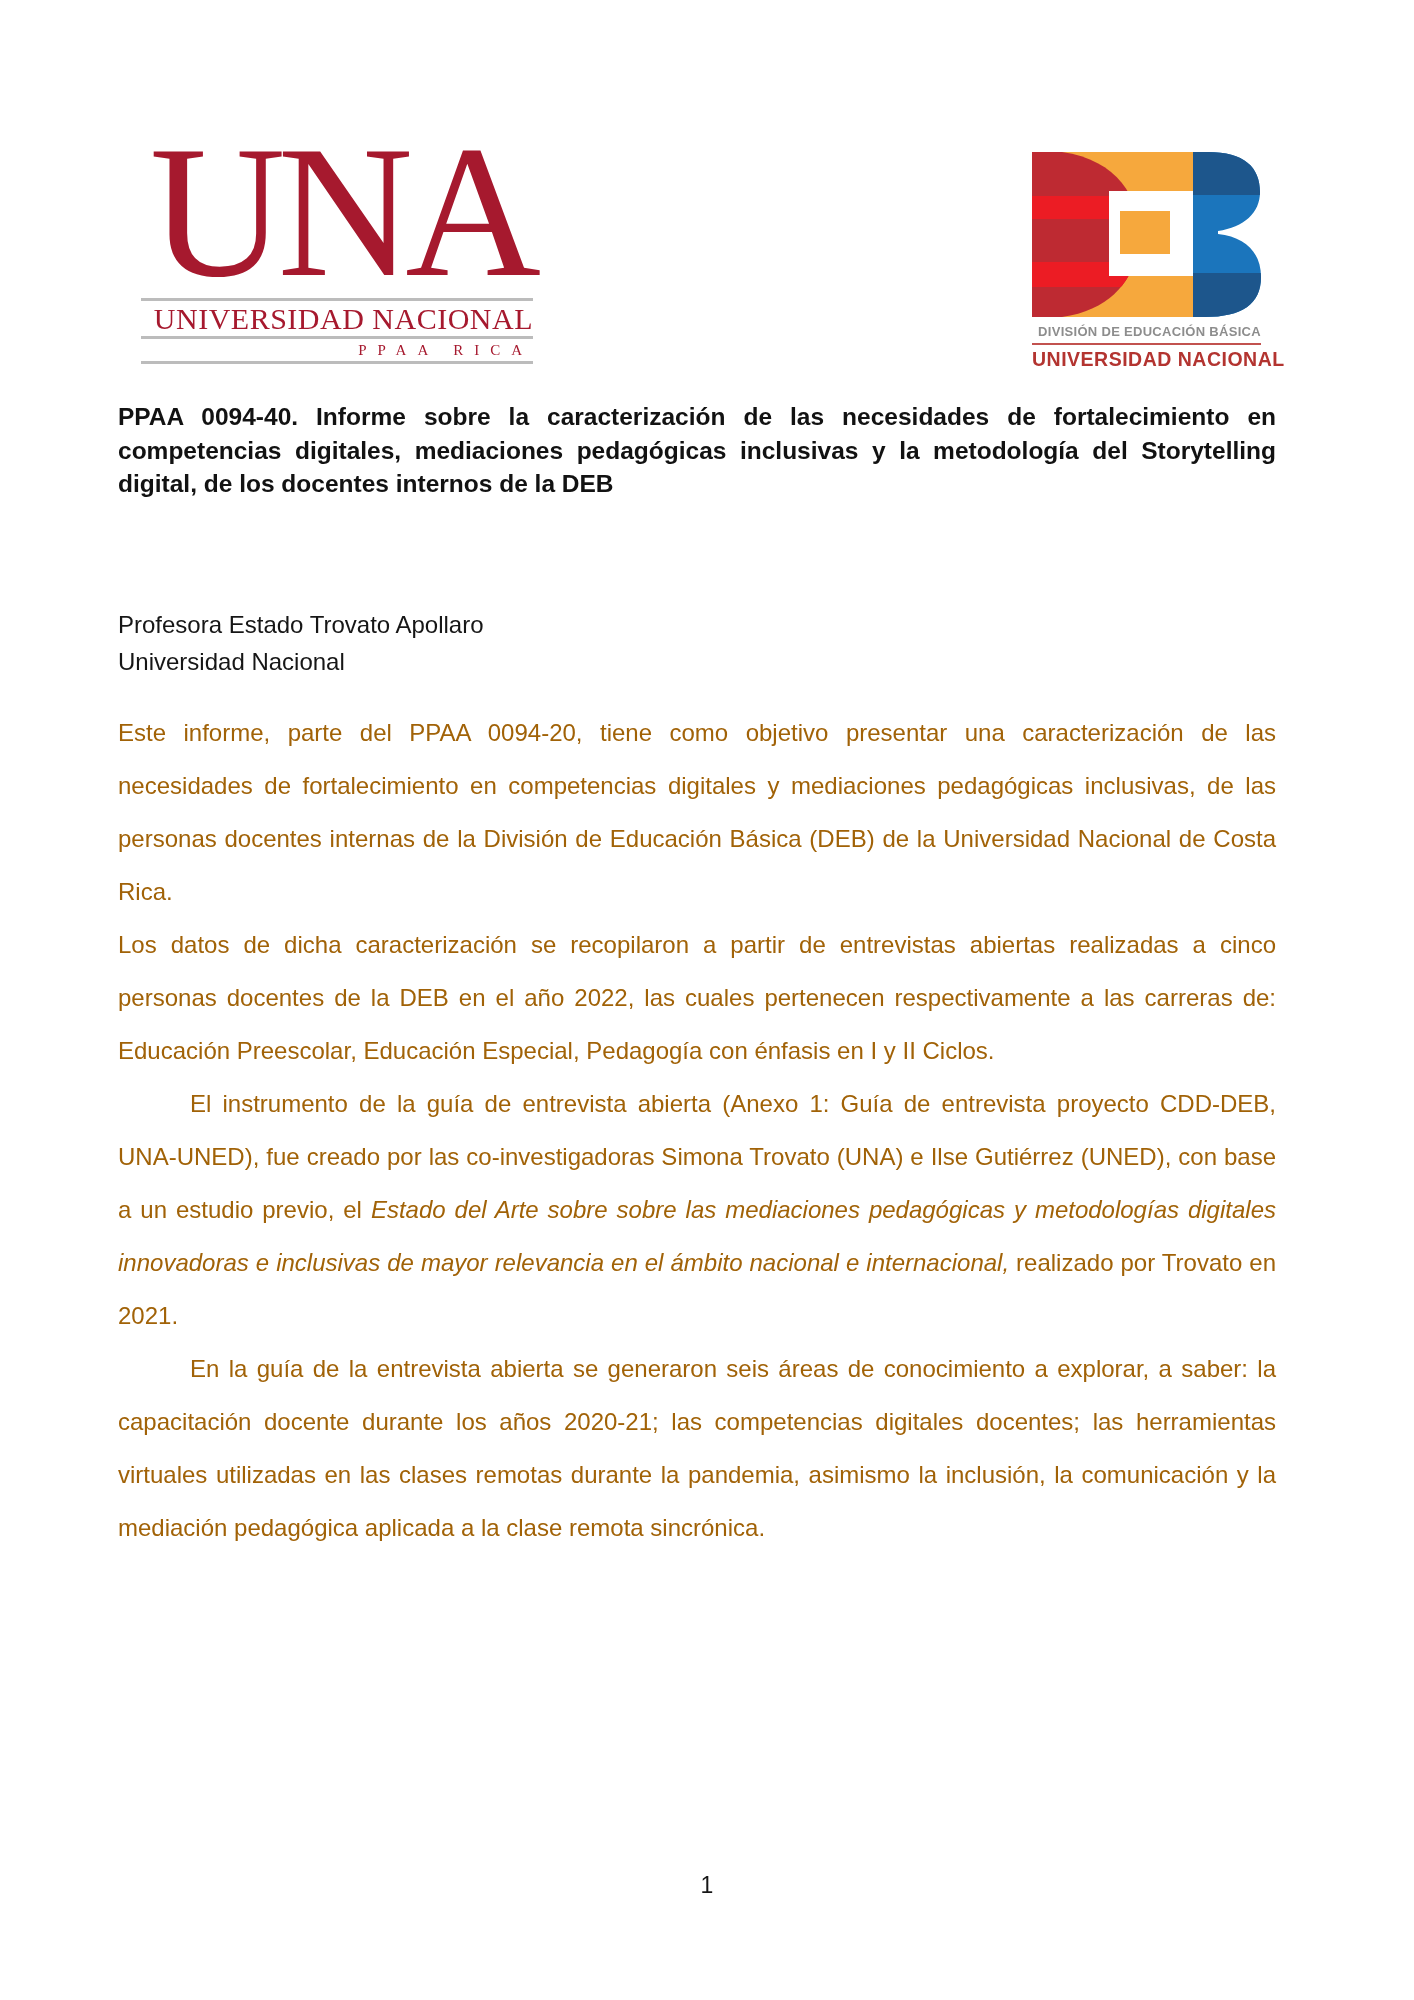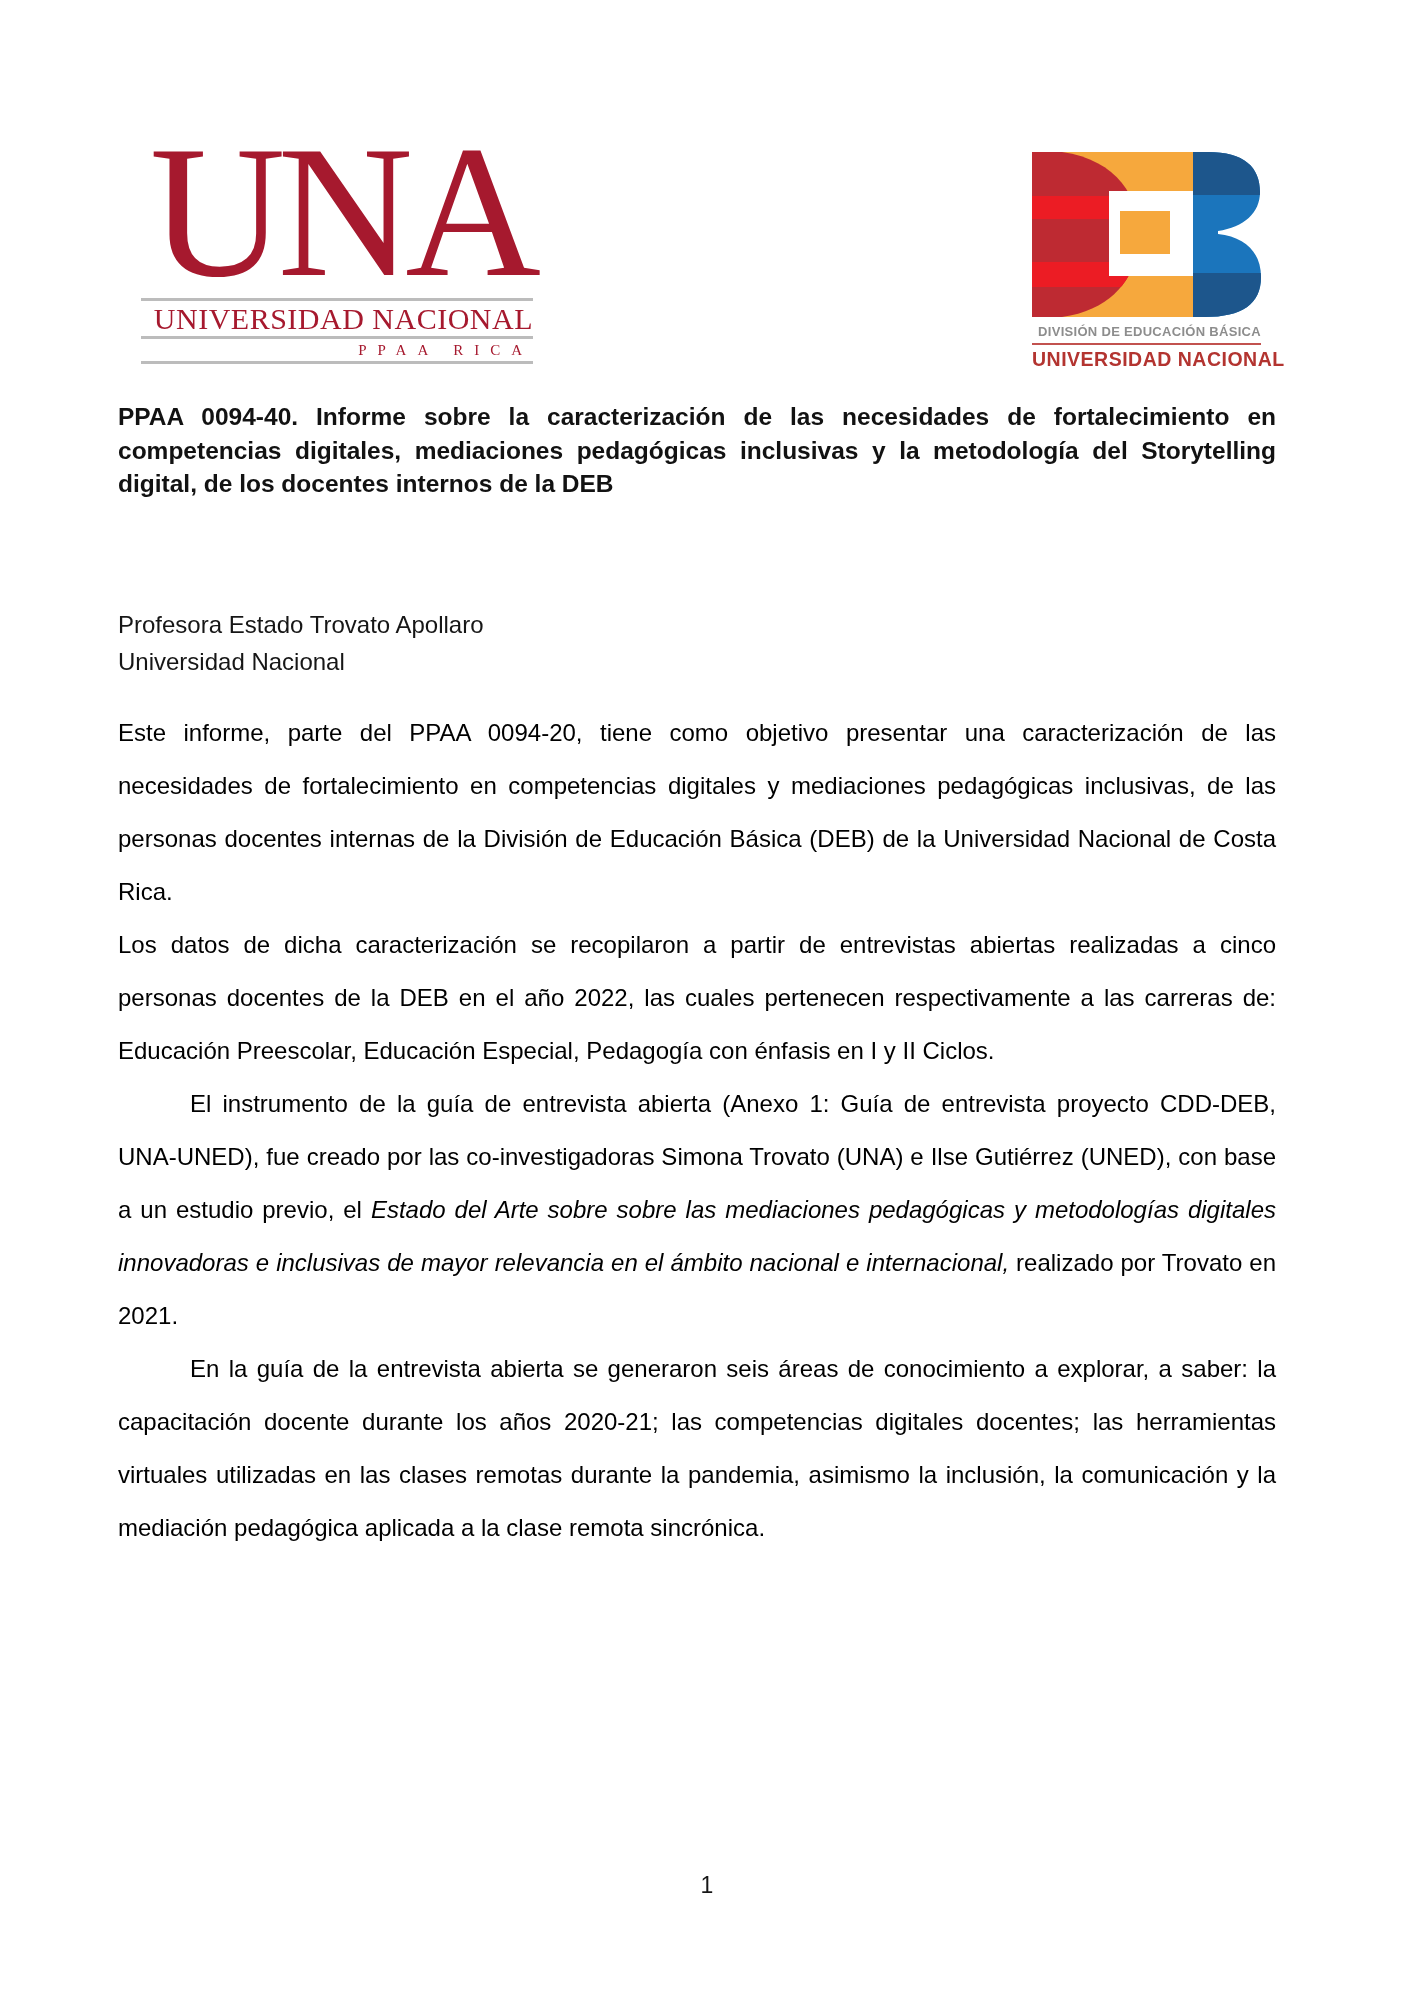--- a/index.html
+++ b/index.html
@@ -48,21 +48,21 @@
     position:absolute; left:118px; top:400px; width:1158px;
     font-size:24.5px; font-weight:bold; line-height:33.5px;
     text-align:justify; color:#121212;
   }
   .author-block {
     position:absolute; left:118px; top:606px;
     font-size:24px; line-height:37px; color:#161616;
   }
   .body-block {
     position:absolute; left:118px; top:706px; width:1158px;
-    font-size:24px; line-height:53px; text-align:justify; color:#000000;
+    font-size:24px; line-height:53px; text-align:justify; color:#a16207;
   }
   .body-block p { margin:0; }
   .body-block p.indent { text-indent:72px; }
   .seg-italic { font-style:italic; }
 
   .page-number {
     position:absolute; left:0; top:1872px; width:100%;
     text-align:center; font-size:23px; color:#161616;
   }
 </style>

